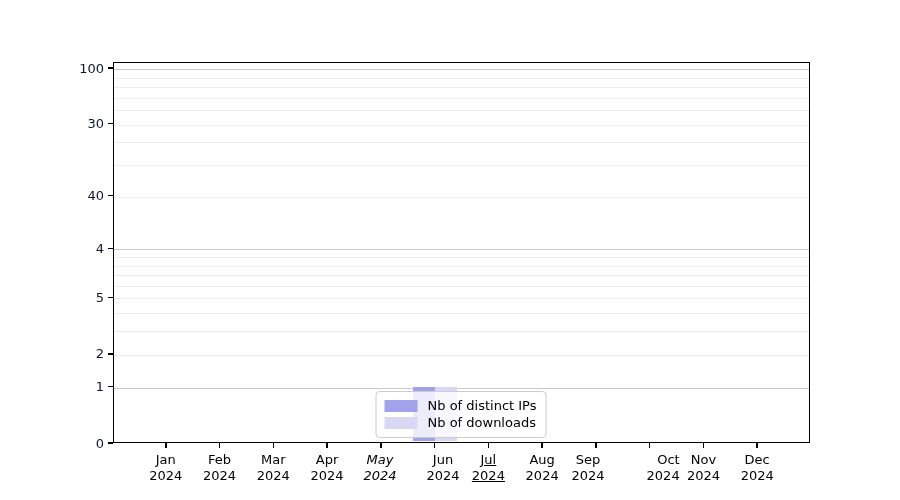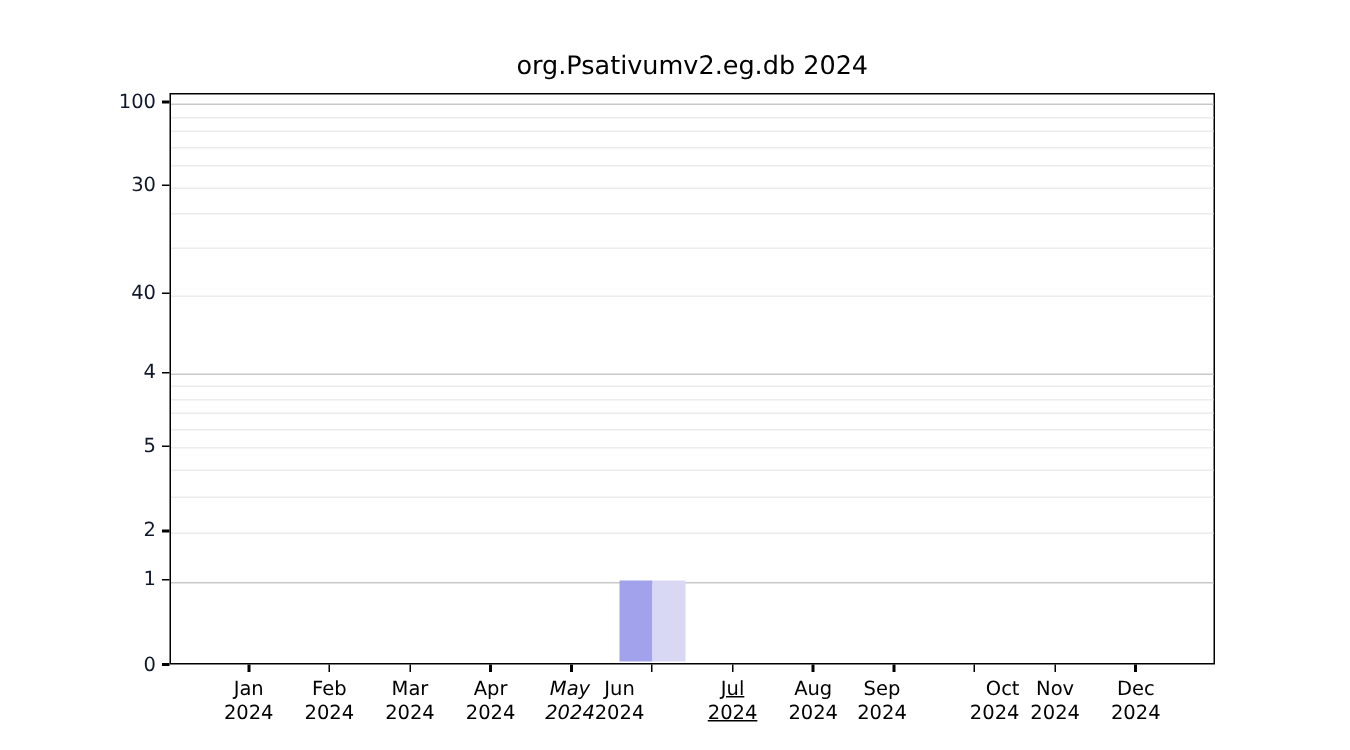--- a/index.html
+++ b/index.html
@@ -99,21 +99,20 @@
   .legend-label {
     font-size: 13px;
     color: #000000;
     white-space: nowrap;
   }
 </style>
 </head>
 <body>
 
 <div class="figure">
-  <div class="title">org.Psativumv2.eg.db 2024</div>
   <div class="plot-area" id="plot">
       <div class="gridline minor" style="top: 291.778px;"></div>
       <div class="gridline minor" style="top: 268.414px;"></div>
       <div class="gridline minor" style="top: 250.292px;"></div>
       <div class="gridline minor" style="top: 235.485px;"></div>
       <div class="gridline minor" style="top: 222.966px;"></div>
       <div class="gridline minor" style="top: 212.122px;"></div>
       <div class="gridline minor" style="top: 202.556px;"></div>
       <div class="gridline minor" style="top: 193.999px;"></div>
       <div class="gridline minor" style="top: 133.744px;"></div>
@@ -149,29 +148,39 @@
       <div class="xtick-label" style="left: 135.8px; top: 452px;">Jan<div>2024</div></div>
       <div class="xtick-mark" style="left: 218.814px; top: 443px;"></div>
       <div class="xtick-label" style="left: 189.564px; top: 452px;">Feb<div>2024</div></div>
       <div class="xtick-mark" style="left: 272.577px; top: 443px;"></div>
       <div class="xtick-label" style="left: 243.327px; top: 452px;">Mar<div>2024</div></div>
       <div class="xtick-mark" style="left: 326.341px; top: 443px;"></div>
       <div class="xtick-label" style="left: 297.091px; top: 452px;">Apr<div>2024</div></div>
       <div class="xtick-mark" style="left: 380.105px; top: 443px;"></div>
       <div class="xtick-label" style="left: 350px; top: 452px; font-style: italic;">May<div>2024</div></div>
       <div class="xtick-mark" style="left: 433.868px; top: 443px;"></div>
-      <div class="xtick-label" style="left: 383px; top: 452px;">Jun<div>2024</div></div>
+      <div class="xtick-label" style="left: 413px; top: 452px;">Jun<div>2024</div></div>
       <div class="xtick-mark" style="left: 487.632px; top: 443px;"></div>
       <div class="xtick-label" style="left: 458.382px; top: 452px; text-decoration: underline;">Jul<div>2024</div></div>
       <div class="xtick-mark" style="left: 541.395px; top: 443px;"></div>
       <div class="xtick-label" style="left: 512.145px; top: 452px;">Aug<div>2024</div></div>
       <div class="xtick-mark" style="left: 595.159px; top: 443px;"></div>
       <div class="xtick-label" style="left: 558px; top: 452px;">Sep<div>2024</div></div>
       <div class="xtick-mark" style="left: 648.923px; top: 443px;"></div>
       <div class="xtick-label" style="left: 619.673px; top: 452px; text-align: right;">Oct<div>2024</div></div>
       <div class="xtick-mark" style="left: 702.686px; top: 443px;"></div>
       <div class="xtick-label" style="left: 673.436px; top: 452px;">Nov<div>2024</div></div>
       <div class="xtick-mark" style="left: 756.45px; top: 443px;"></div>
       <div class="xtick-label" style="left: 727.2px; top: 452px;">Dec<div>2024</div></div>
     </div>
+  <div class="legend">
+    <div class="legend-row">
+      <span class="legend-swatch" id="sw0" style="background: rgb(162, 162, 236);"></span>
+      <span class="legend-label">Nb of distinct IPs</span>
+    </div>
+    <div class="legend-row">
+      <span class="legend-swatch" id="sw1" style="background: rgb(216, 216, 244);"></span>
+      <span class="legend-label">Nb of downloads</span>
+    </div>
+  </div>
 <div class="bar" style="left: 412.618px; top: 386.707px; width: 22px; height: 54.7928px; background: rgb(162, 162, 236); z-index: 2;"></div>
     <div class="bar" style="left: 434.618px; top: 386.707px; width: 22px; height: 54.7928px; background: rgb(216, 216, 244); z-index: 2;"></div>
   </div>
 
 </body></html>

